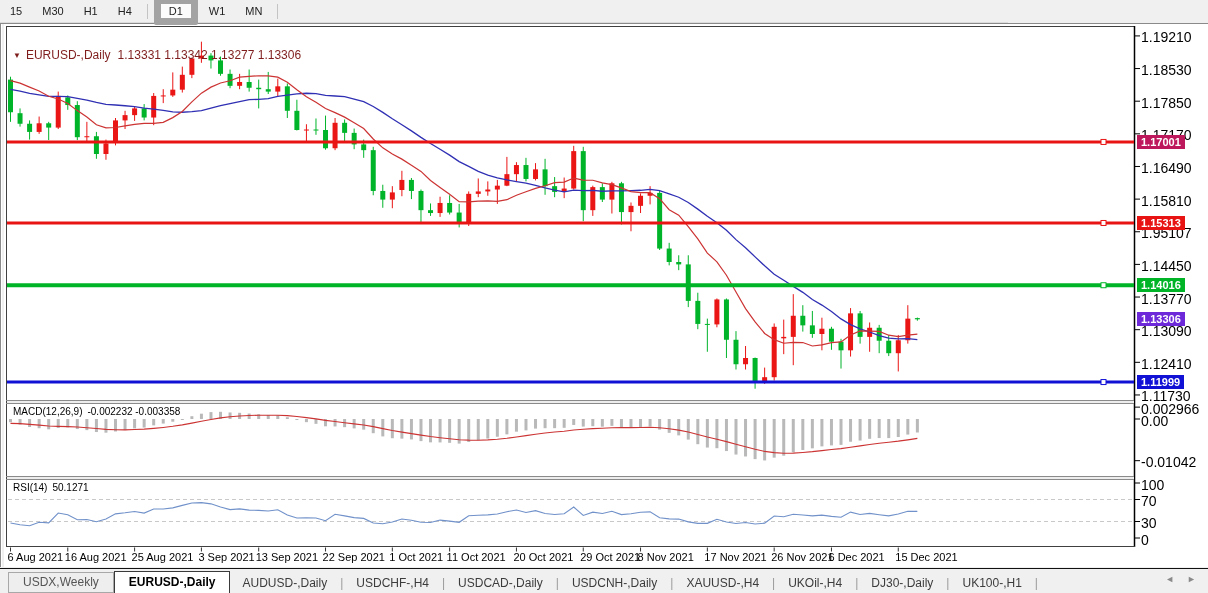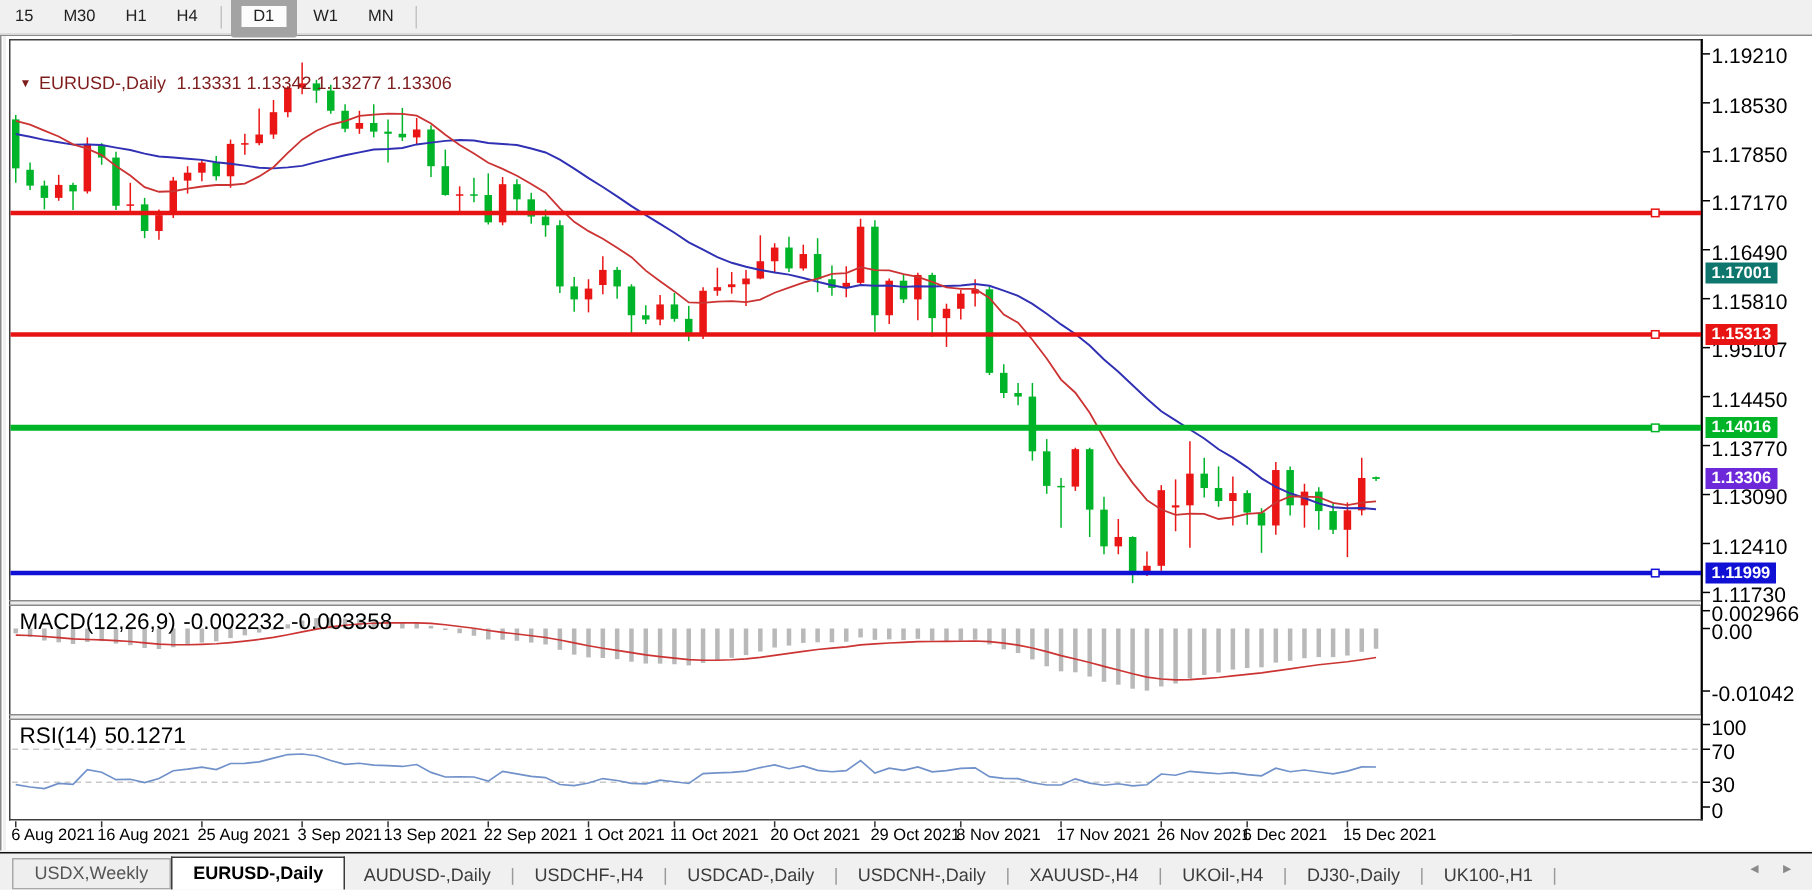--- a/index.html
+++ b/index.html
@@ -15,21 +15,21 @@
   .tf-btn.active{background:#fcfcfc;border:7px solid #a3a3a3;border-radius:2px;padding:1px 8px}
   .tf-sep{width:1px;height:15px;background:#c4c4c4;margin:0 5px}
   
   .window{position:absolute;left:0;top:23px;width:1208px;height:544px;background:#fff;
     border-top:1px solid #8a8a8a;border-left:1px solid #8a8a8a;box-sizing:border-box;z-index:1}
   .window-inner-edge{position:absolute;left:2px;top:24px;width:2px;height:543px;background:#f0f0f0;z-index:2}
   #chart{position:absolute;left:0;top:0;width:1208px;height:593px;z-index:3;pointer-events:none}
   .chart-title{position:absolute;left:13px;top:48px;font-size:12px;color:#7f1d1d;z-index:6;white-space:nowrap}
   .chart-title .tri{font-size:8px;vertical-align:1px;margin-right:5px}
   .chart-title .ohlc{margin-left:7px}
-  .pane-label{position:absolute;font-size:15px;color:#000;z-index:6;white-space:nowrap}
+  .pane-label{position:absolute;font-size:10px;color:#000;z-index:6;white-space:nowrap}
   .pane-label .vals{margin-left:5px}
   .axis-label{position:absolute;left:1141px;font-size:14px;color:#000;z-index:4;white-space:nowrap}
   .chip{position:absolute;left:1137px;font-size:11px;font-weight:bold;color:#fff;z-index:5;
     padding:0 4px;height:14px;line-height:14px;white-space:nowrap}
   .date-label{position:absolute;top:551px;font-size:11px;color:#000;z-index:4;white-space:nowrap}
   
   .tabbar{position:absolute;left:0;top:568px;width:1208px;height:25px;background:#f0f0f0;
     border-top:1px solid #111;display:flex;align-items:flex-end;font-size:12px;color:#3c3c3c;z-index:5}
   .tab{padding:3px 12px 4px 12px;white-space:nowrap;cursor:default}
   .tab.first{border:1px solid #a8a8a8;background:#eee;color:#555;margin-left:8px;padding:2px 14px 3px 14px;margin-bottom:1px}
@@ -432,21 +432,21 @@
     <div class="axis-label" style="top: 323.18px;">1.13090</div>
     <div class="axis-label" style="top: 355.82px;">1.12410</div>
     <div class="axis-label" style="top: 388.46px;">1.11730</div>
     <div class="axis-label" style="top: 400.636px;">0.002966</div>
     <div class="axis-label" style="top: 412.5px;">0.00</div>
     <div class="axis-label" style="top: 454.18px;">-0.01042</div>
     <div class="axis-label" style="top: 476.5px;">100</div>
     <div class="axis-label" style="top: 493px;">70</div>
     <div class="axis-label" style="top: 515px;">30</div>
     <div class="axis-label" style="top: 531.5px;">0</div>
-    <div class="chip" style="top: 134.952px; background: #0f766e; margin-top: 40px;">1.17001</div>
+    <div class="chip" style="top: 134.952px; background: #be185d;">1.17001</div>
     <div class="chip" style="top: 215.976px; background: rgb(232, 20, 20); text-align: center;">1.15313</div>
     <div class="chip" style="top: 278.232px; background: rgb(0, 180, 40);">1.14016</div>
     <div class="chip" style="top: 375.048px; background: rgb(17, 17, 214);">1.11999</div>
     <div class="chip" style="top: 312.312px; background: #6d28d9;">1.13306</div>
   </div>
 <div id="date-layer">
     <div class="date-label" style="left: 7.5px;">6 Aug 2021</div>
     <div class="date-label" style="left: 64.776px;">16 Aug 2021</div>
     <div class="date-label" style="left: 131.598px;">25 Aug 2021</div>
     <div class="date-label" style="left: 198.42px;">3 Sep 2021</div>

